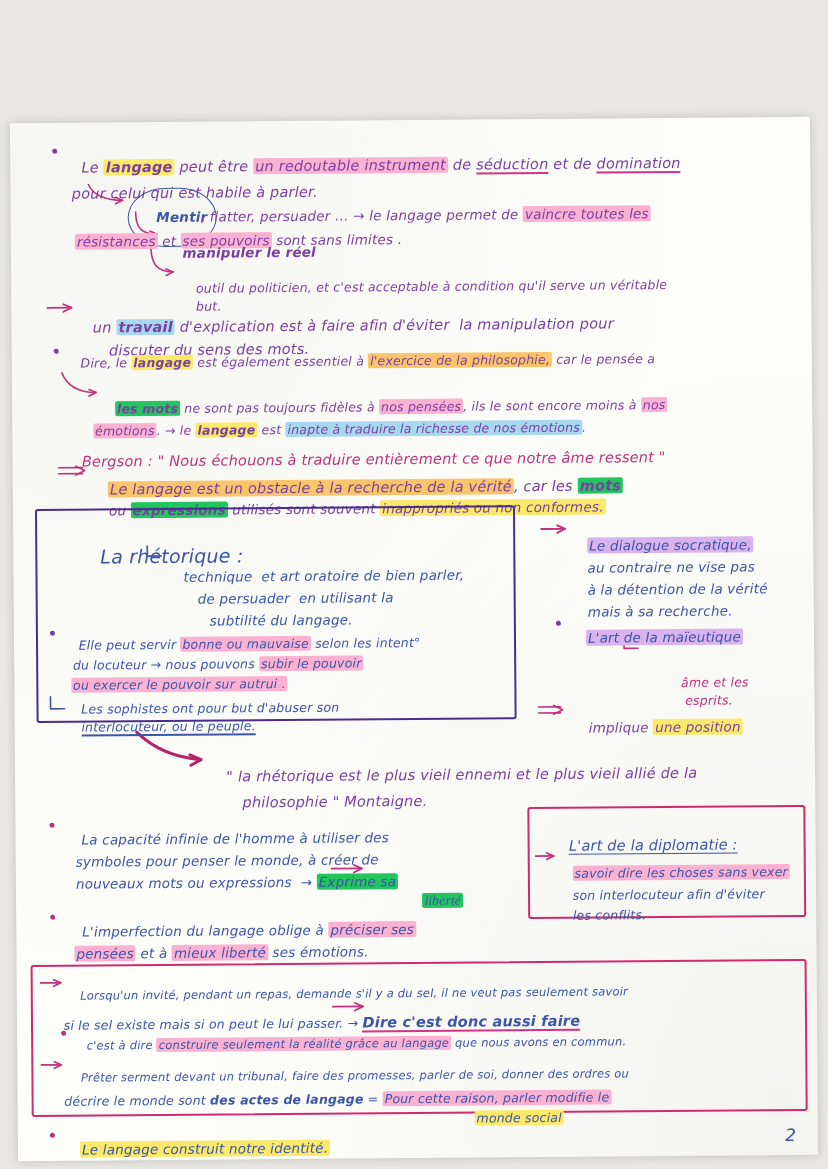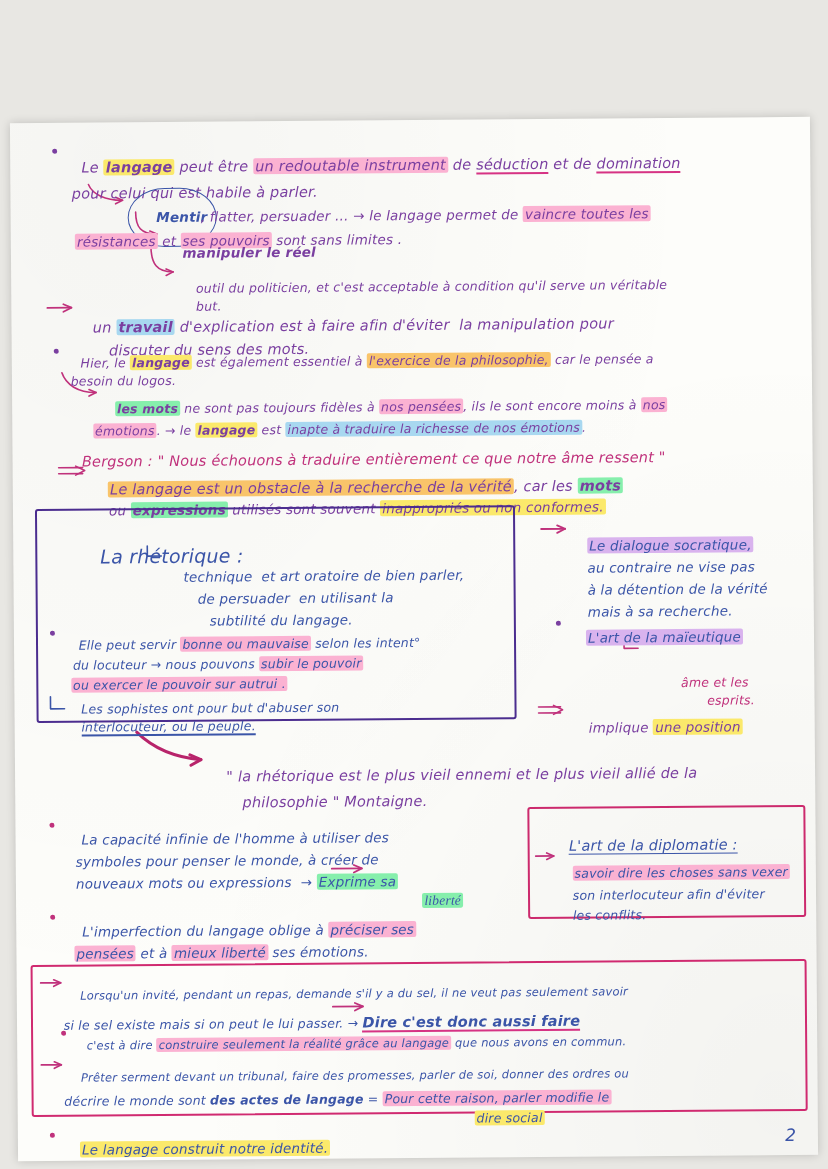--- a/index.html
+++ b/index.html
@@ -56,21 +56,21 @@
 
   
   .hl {
     padding:0 2px;
     border-radius:2px;
   }
   .hl-pink   { background:#fbb2d2; }
   .hl-yellow { background:#fbe96b; }
   .hl-orange { background:#f9c46a; }
   .hl-blue   { background:#a8d8f0; }
-  .hl-green  { background:#86efac; }
+  .hl-green  { background:#22c55e; }
   .hl-purple { background:#d9b3ee; }
 
   .ul-pink { border-bottom:2px solid #d63384; }
   .ul-blue { border-bottom:2px solid #3b55a8; }
 
   
   .bullet {
     position:absolute;
     width:5px; height:5px;
     border-radius:50%;
@@ -186,24 +186,21 @@
 
   <div class="hw purple s14" style="left:62px; top:176px; width:720px;">
     <span>un </span><span class="bold hl hl-blue">travail</span><span> d'explication est à faire afin d'éviter  la manipulation pour</span>
   </div>
   <div class="hw purple s14" style="left:78px; top:199px;">
     <span>discuter du sens des mots.</span>
   </div>
 
   <div class="bullet b-purple" style="left:42px; top:226px;"></div>
   <div class="hw purple s12" style="left:52px; top:216px; width:740px;">
-    <span>Hier, le </span><span class="bold hl hl-yellow">langage</span><span> est également essentiel à </span><span class="hl hl-orange">l'exercice de la philosophie,</span><span> car le pensée a</span>
-  </div>
-  <div class="hw purple s12" style="left:42px; top:234px;">
-    <span>besoin du logos.</span>
+    <span>Dire, le </span><span class="bold hl hl-yellow">langage</span><span> est également essentiel à </span><span class="hl hl-orange">l'exercice de la philosophie,</span><span> car le pensée a</span>
   </div>
 
   <div class="hw purple s12" style="left:86px; top:262px; width:700px;">
     <span class="bold hl hl-green">les mots</span><span> ne sont pas toujours fidèles à </span><span class="hl hl-pink">nos pensées</span><span>, ils le sont encore moins à </span><span class="hl hl-pink">nos</span>
   </div>
   <div class="hw purple s12" style="left:64px; top:284px; width:720px;">
     <span class="hl hl-pink">émotions</span><span>. → le </span><span class="bold hl hl-yellow">langage</span><span> est </span><span class="hl hl-blue">inapte à traduire la richesse de nos émotions</span><span>.</span>
   </div>
 
   <div class="hw pink s14" style="left:50px; top:310px; width:740px;">
@@ -264,21 +261,21 @@
   </div>
 
   <div class="bullet b-purple" style="left:542px; top:502px;"></div>
   <div class="hw blue s13" style="left:554px; top:492px;">
     <span class="hl hl-purple">L'art de la maïeutique</span>
   </div>
 
   <div class="hw pink s12" style="left:650px; top:540px;">
     <span>âme et les</span>
   </div>
-  <div class="hw pink s12" style="left:676px; top:558px;">
+  <div class="hw pink s12" style="left:654px; top:558px;">
     <span>esprits.</span>
   </div>
 
   <div class="hw purple s13" style="left:556px; top:582px;">
     <span>implique </span><span class="hl hl-yellow">une position</span>
   </div>
 
   <div class="hw purple s14" style="left:192px; top:626px; width:600px;">
     <span>" la rhétorique est le plus vieil ennemi et le plus vieil allié de la</span>
   </div>
@@ -334,21 +331,21 @@
   <div class="hw blue s11" style="left:54px; top:900px; width:730px;">
     <span>c'est à dire </span><span class="hl hl-pink">construire seulement la réalité grâce au langage</span><span> que nous avons en commun.</span>
   </div>
   <div class="hw blue s11" style="left:48px; top:932px; width:740px;">
     <span>Prêter serment devant un tribunal, faire des promesses, parler de soi, donner des ordres ou</span>
   </div>
   <div class="hw blue s12" style="left:30px; top:954px; width:760px;">
     <span>décrire le monde sont </span><span class="bold">des actes de langage</span><span> = </span><span class="hl hl-pink">Pour cette raison, parler modifie le</span>
   </div>
   <div class="hw blue s12" style="left:440px; top:974px;">
-    <span class="hl hl-yellow">dire social</span>
+    <span class="hl hl-yellow">monde social</span>
   </div>
 
   <div class="bullet b-pink" style="left:32px; top:1010px;"></div>
   <div class="hw blue s13" style="left:44px; top:1000px;">
     <span class="hl hl-yellow">Le langage construit notre identité.</span>
   </div>
 
   <div class="pagenum">2</div>
 </div>
 

